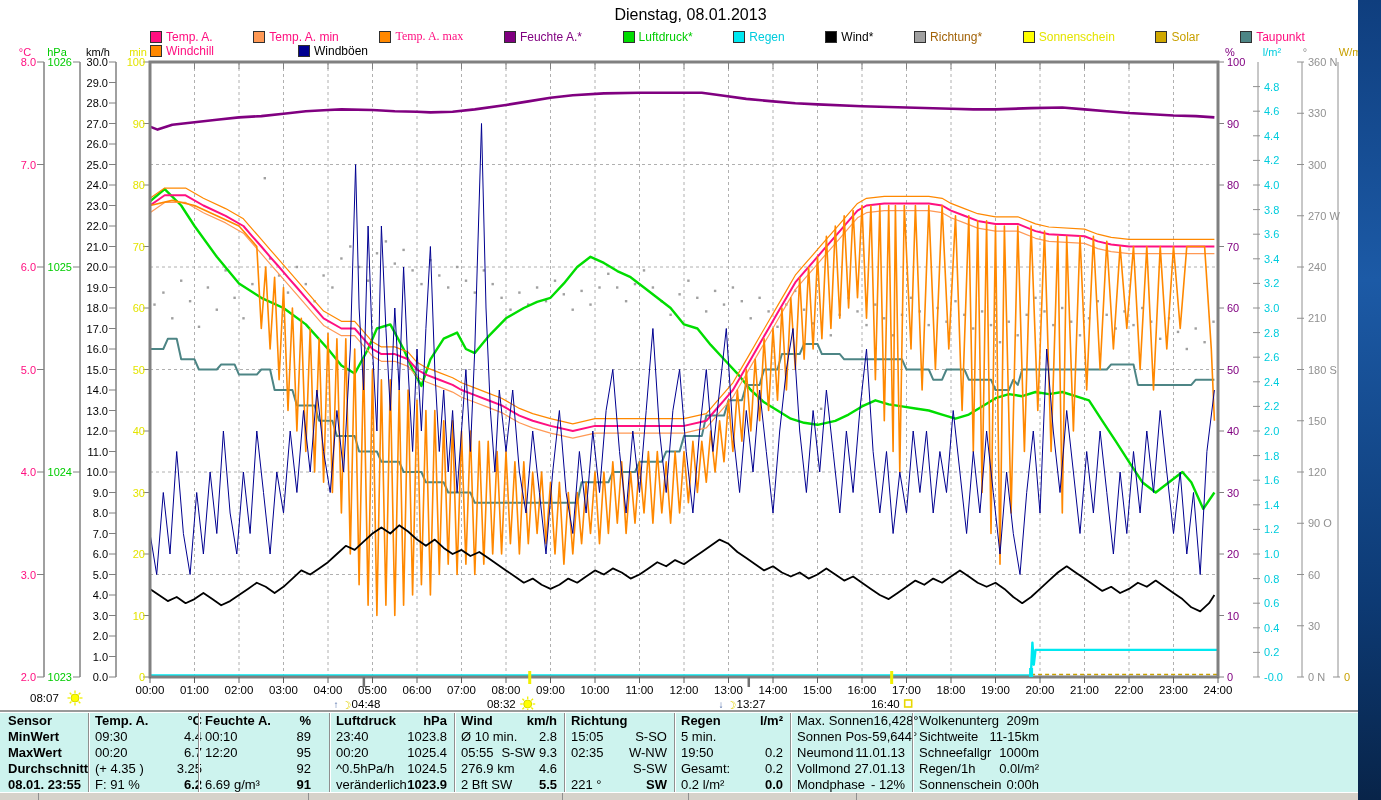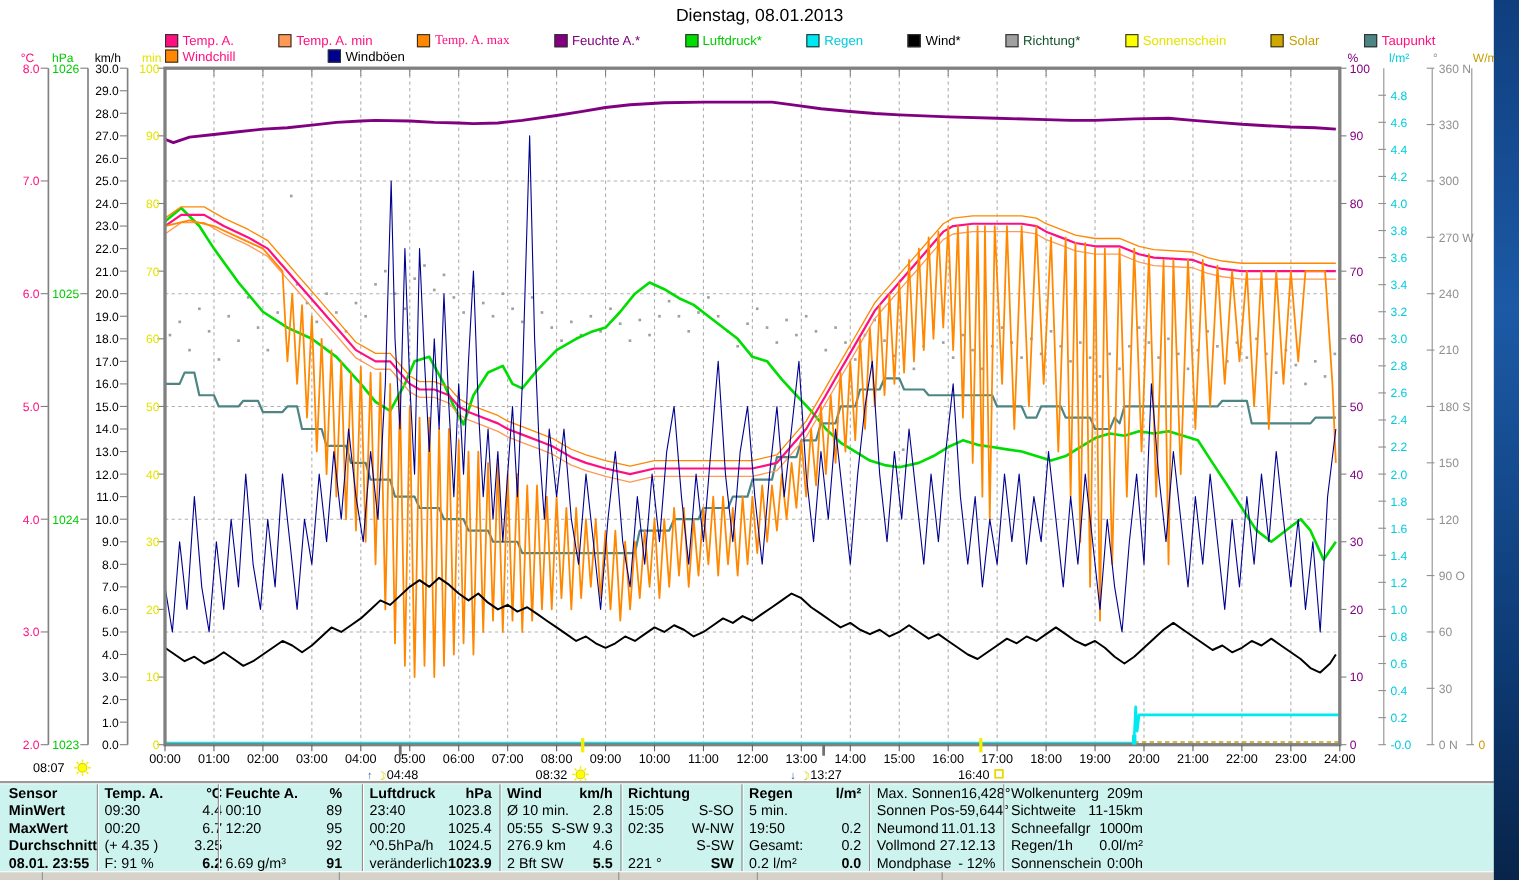--- a/index.html
+++ b/index.html
@@ -53,21 +53,21 @@
       <div class="legend-item">
         <span class="legend-sq" style="background: rgb(0, 232, 240);"></span>
         <span style="color: rgb(0, 204, 221);">Regen</span>
       </div>
       <div class="legend-item">
         <span class="legend-sq" style="background: rgb(0, 0, 0);"></span>
         <span style="color: rgb(0, 0, 0);">Wind*</span>
       </div>
       <div class="legend-item">
         <span class="legend-sq" style="background: rgb(160, 160, 160);"></span>
-        <span style="color: #14532d;">Richtung*</span>
+        <span style="color: #a16207;">Richtung*</span>
       </div>
       <div class="legend-item">
         <span class="legend-sq" style="background: rgb(255, 255, 0);"></span>
         <span style="color: rgb(228, 228, 0);">Sonnenschein</span>
       </div>
       <div class="legend-item">
         <span class="legend-sq" style="background: rgb(208, 168, 0);"></span>
         <span style="color: rgb(200, 160, 0);">Solar</span>
       </div>
       <div class="legend-item">
@@ -740,21 +740,21 @@
         <div class="trow">
           <span>Sonnen Pos</span>
           <span>-59,644°</span>
         </div>
         <div class="trow">
           <span>Neumond</span>
           <span>11.01.13</span>
         </div>
         <div class="trow">
           <span>Vollmond</span>
-          <span>27.12.13</span>
+          <span>27.01.13</span>
         </div>
         <div class="trow">
           <span>Mondphase</span>
           <span>- 12%</span>
         </div>
       </div>
       <div class="tcol sep" style="left: 912px; width: 132px;">
         <div class="trow">
           <span>Wolkenunterg</span>
           <span>209m</span>

